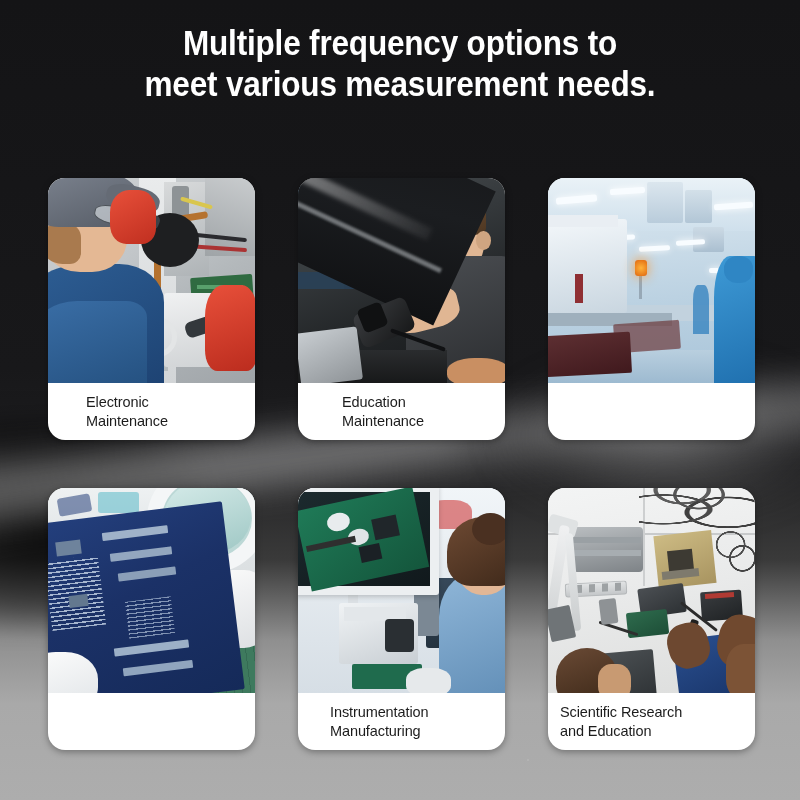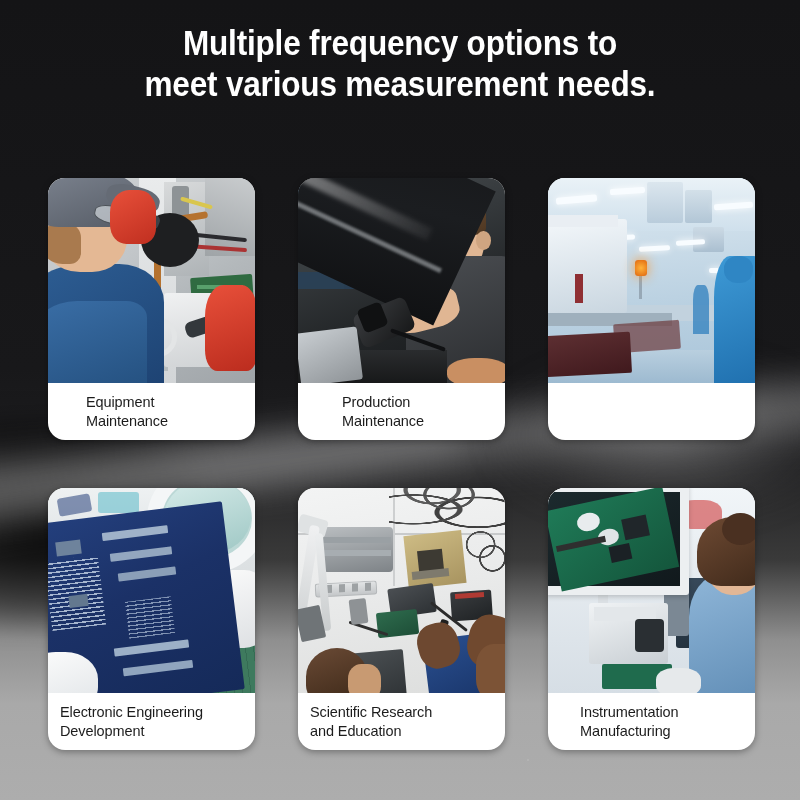--- a/index.html
+++ b/index.html
@@ -301,21 +301,21 @@
         <i class="hair"></i>
       <i class="cap"></i>
         <i class="capbrim"></i>
         <i class="glass"></i>
       <i class="toolA"></i>
         <i class="gloveA"></i>
         <i class="toolB"></i>
         <i class="gloveB"></i>
     </div>
     <div class="caption pad-a">
-      <span>Equipment</span>
+      <span>Electronic</span>
       <span>Maintenance</span>
     </div>
   </div>
 
   <div class="card">
     <div class="thumb p2">
       <i class="wallL"></i>
         <i class="shelf"></i>
         <i class="boxes"></i>
         <i class="shelf2"></i>
@@ -330,21 +330,21 @@
         <i class="hoodhi"></i>
         <i class="hoodedge"></i>
       <i class="engine"></i>
         <i class="tool"></i>
         <i class="toolTip"></i>
         <i class="cord"></i>
       <i class="lap"></i>
         <i class="hand2"></i>
     </div>
     <div class="caption pad-b">
-      <span>Production</span>
+      <span>Education</span>
       <span>Maintenance</span>
     </div>
   </div>
 
   <div class="card">
     <div class="thumb p3">
       <i class="ceil"></i>
         <i class="duct1"></i>
         <i class="duct2"></i>
         <i class="duct3"></i>
@@ -385,23 +385,51 @@
         <i class="chip1"></i>
         <i class="chip2"></i>
       <i class="slot1"></i>
         <i class="slot2"></i>
         <i class="slot3"></i>
         <i class="dots2"></i>
       <i class="slot4"></i>
         <i class="slot5"></i>
       <i class="glove1"></i>
     </div>
-    <div class="caption pad-d">
-      <span>Electronic Engineering</span>
-      <span>Development</span>
+  </div>
+
+  <div class="card">
+    <div class="thumb p5">
+      <i class="room"></i>
+        <i class="redblob"></i>
+        <i class="machR"></i>
+        <i class="machR2"></i>
+      <i class="monstand"></i>
+        <i class="scopepost"></i>
+        <i class="scope"></i>
+        <i class="scopearm"></i>
+      <i class="scopelens"></i>
+        <i class="greenb"></i>
+      <i class="monbez"></i>
+        <i class="monscr"></i>
+        <i class="board"></i>
+      <i class="bchip1"></i>
+        <i class="bchip2"></i>
+        <i class="bchip3"></i>
+        <i class="bchip4"></i>
+        <i class="btrace"></i>
+      <i class="person"></i>
+        <i class="phead"></i>
+        <i class="phair"></i>
+        <i class="pbun"></i>
+        <i class="phand"></i>
+    </div>
+    <div class="caption pad-e">
+      <span>Instrumentation</span>
+      <span>Manufacturing</span>
     </div>
   </div>
 
   <div class="card">
     <div class="thumb p6">
       <i class="deskline"></i>
         <i class="deskline2"></i>
       <i class="cables1"></i>
         <i class="cables2"></i>
       <i class="mono"></i>
@@ -431,45 +459,13 @@
         <i class="arm6"></i>
       <i class="head6"></i>
         <i class="hand6c"></i>
     </div>
     <div class="caption pad-d">
       <span>Scientific Research</span>
       <span>and Education</span>
     </div>
   </div>
 
-  <div class="card">
-    <div class="thumb p5">
-      <i class="room"></i>
-        <i class="redblob"></i>
-        <i class="machR"></i>
-        <i class="machR2"></i>
-      <i class="monstand"></i>
-        <i class="scopepost"></i>
-        <i class="scope"></i>
-        <i class="scopearm"></i>
-      <i class="scopelens"></i>
-        <i class="greenb"></i>
-      <i class="monbez"></i>
-        <i class="monscr"></i>
-        <i class="board"></i>
-      <i class="bchip1"></i>
-        <i class="bchip2"></i>
-        <i class="bchip3"></i>
-        <i class="bchip4"></i>
-        <i class="btrace"></i>
-      <i class="person"></i>
-        <i class="phead"></i>
-        <i class="phair"></i>
-        <i class="pbun"></i>
-        <i class="phand"></i>
-    </div>
-    <div class="caption pad-e">
-      <span>Instrumentation</span>
-      <span>Manufacturing</span>
-    </div>
-  </div>
-
 </div>
 
 </body></html>

